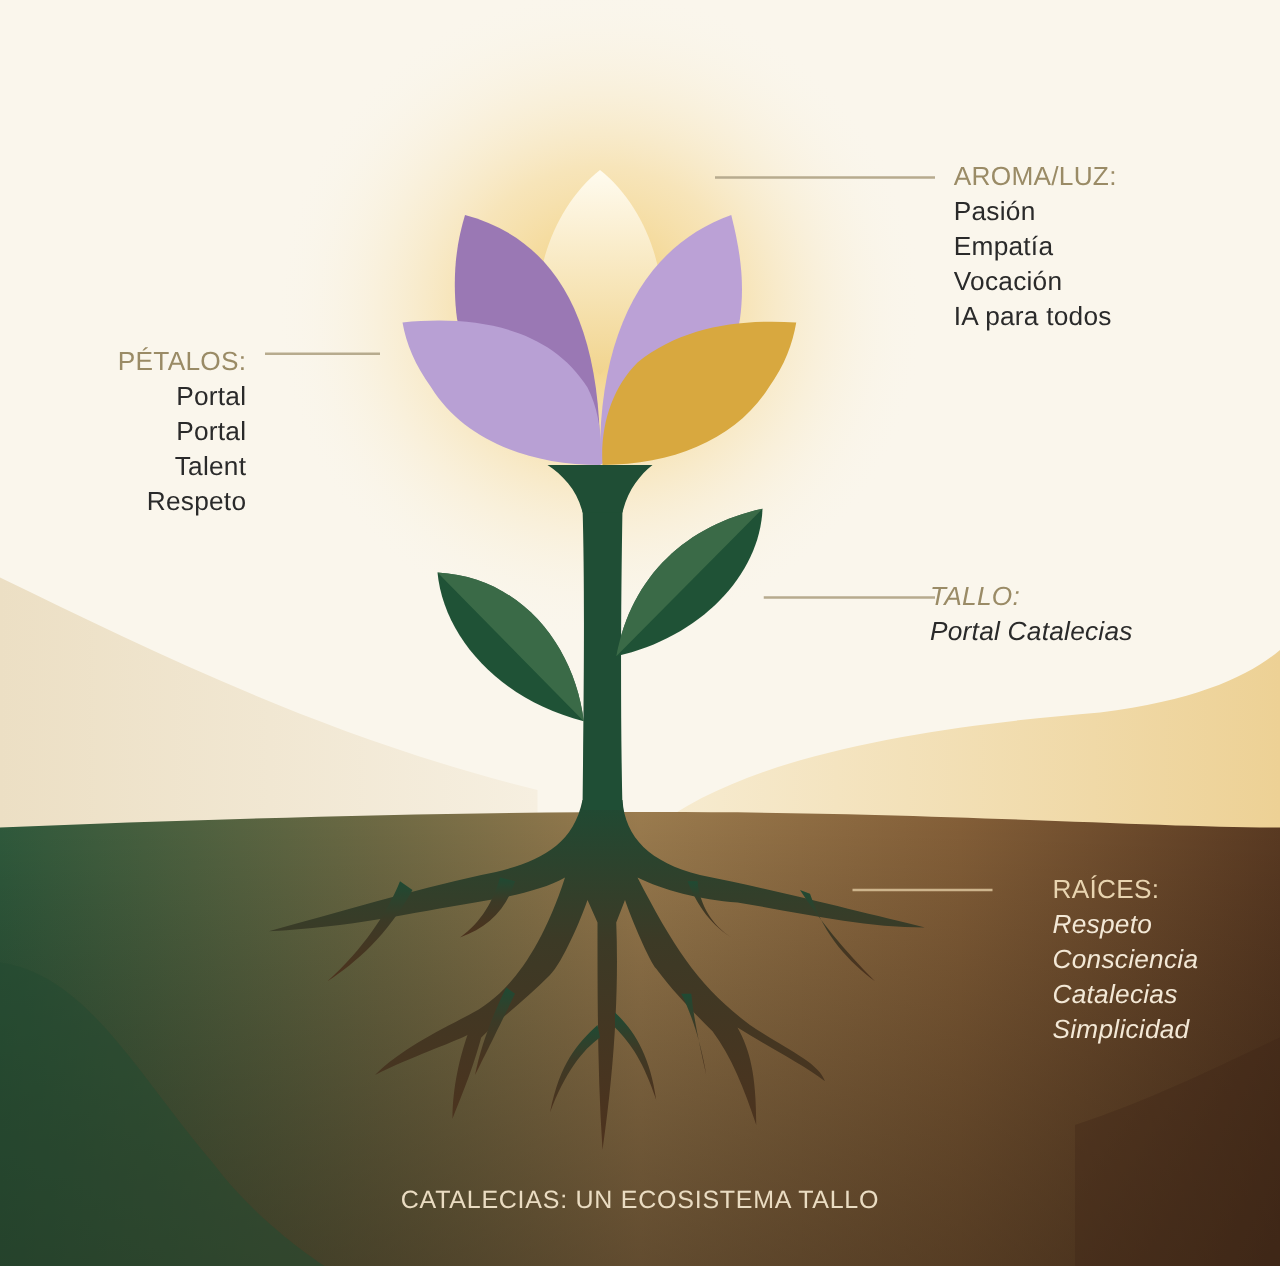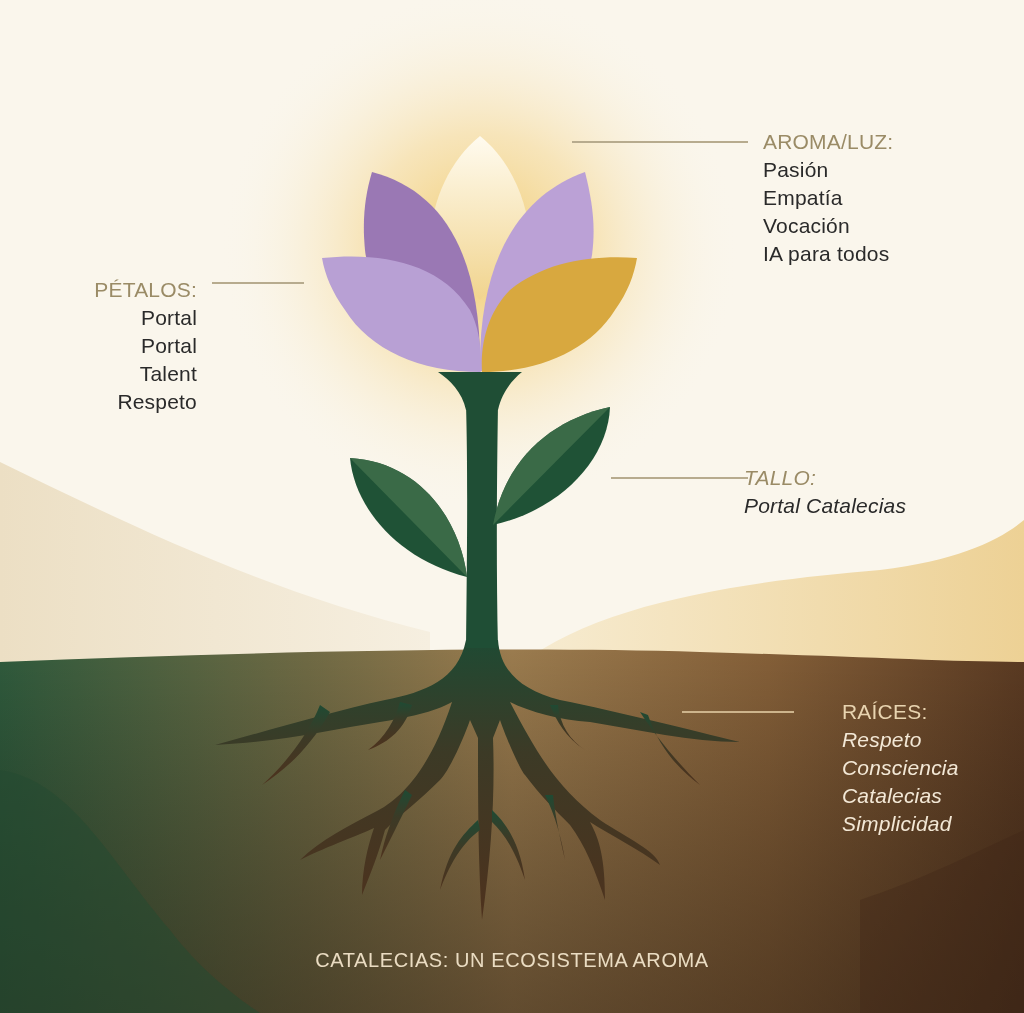--- a/index.html
+++ b/index.html
@@ -142,14 +142,14 @@
   </div>
 
   <div class="label-block dark" style="left:810px; top:698px;margin-left:32px;">
     <div class="label-title">RAÍCES:</div>
     <div class="label-item">Respeto</div>
     <div class="label-item">Consciencia</div>
     <div class="label-item">Catalecias</div>
     <div class="label-item">Simplicidad</div>
   </div>
 
-  <div class="footer">CATALECIAS: UN ECOSISTEMA AROMA</div>
+  <div class="footer">CATALECIAS: UN ECOSISTEMA TALLO</div>
 </div>
 
 </body></html>

